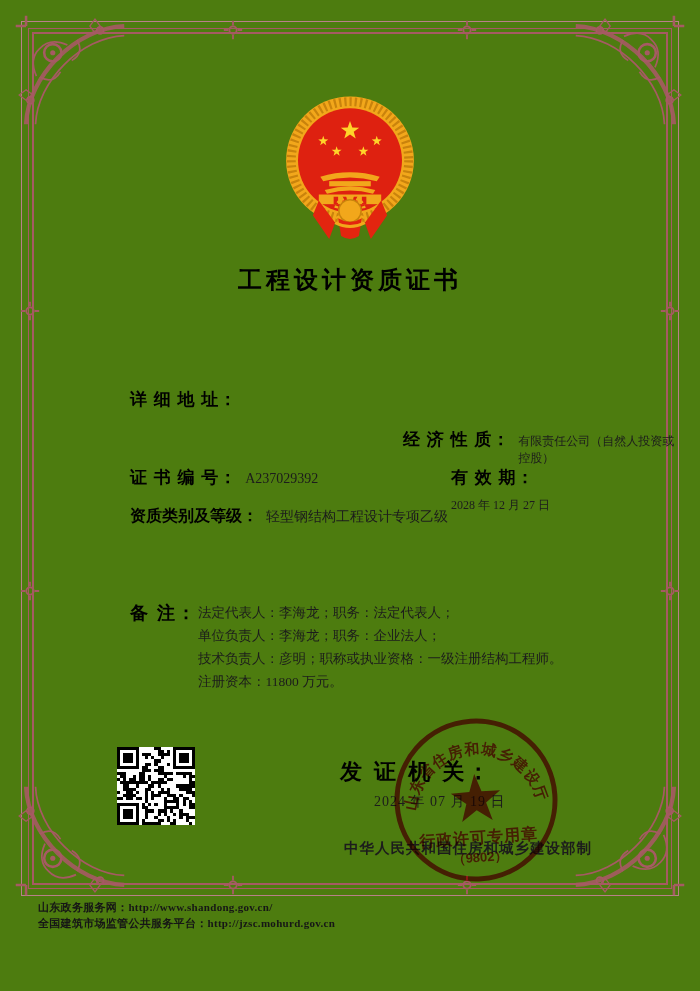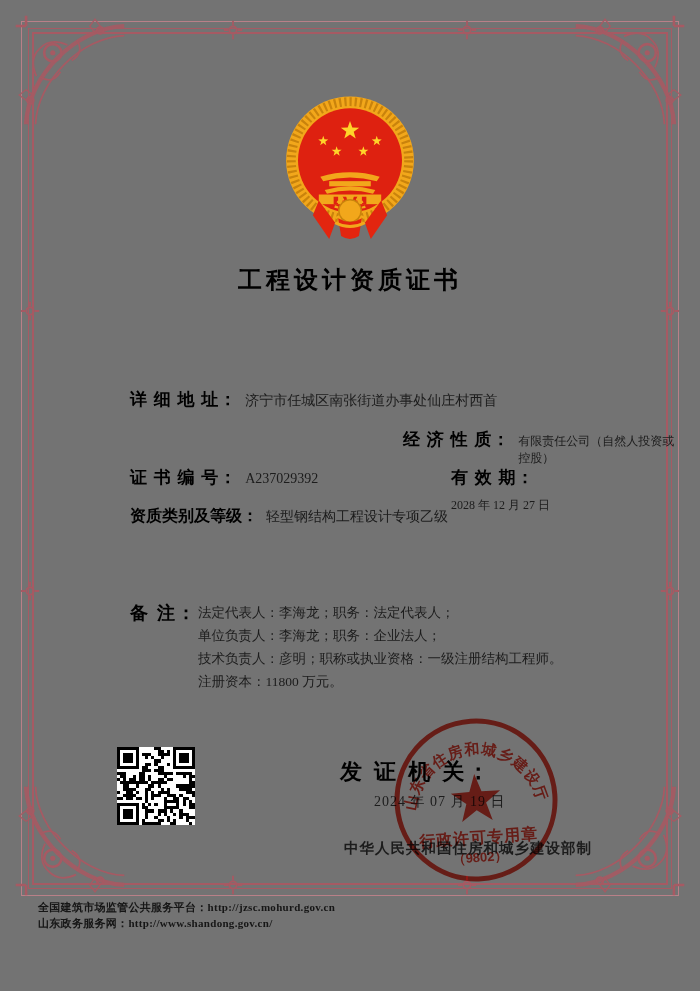--- a/index.html
+++ b/index.html
@@ -1,16 +1,16 @@
 <!DOCTYPE html>
 <html><head>
 <meta charset="utf-8">
 <style>
   html,body{margin:0;padding:0;background:#ffffff;}
-  .page{position:relative;width:700px;height:991px;background:#737373;overflow:hidden;
+  .page{position:relative;width:700px;height:991px;background:#4d7c0f;overflow:hidden;
         font-family:"Liberation Sans","DejaVu Sans",sans-serif;color:#111;}
   
   .frame-a{position:absolute;left:21px;right:21px;top:21px;bottom:95px;border:1px solid #b98088;pointer-events:none;}
   .frame-b{position:absolute;left:28px;right:28px;top:28px;bottom:102px;border:1px solid #a65a63;pointer-events:none;}
   .frame-c{position:absolute;left:32px;right:32px;top:32px;bottom:106px;border:2px solid #a65a63;pointer-events:none;}
   .corner{position:absolute;width:112px;height:112px;pointer-events:none;}
   .edge-orn{position:absolute;width:22px;height:22px;pointer-events:none;}
   
   .emblem{position:absolute;left:272px;top:92px;width:156px;height:156px;}
   
@@ -159,21 +159,20 @@
     </g>
     <path d="M80,176 Q100,186 120,176" fill="none" stroke="#f2a71b" stroke-width="4"></path>
   </svg>
 
   <div class="title">工程设计资质证书</div>
 
 
   <div class="row row-address">
     <span class="lbl">详 细 地 址：</span>
     <span class="gap8"></span>
-    <span class="val">济宁市任城区南张街道办事处仙庄村西首</span>
   </div>
 
 
   <div class="row row-economic">
     <span class="lbl">经 济 性 质：</span>
     <span class="gap8"></span>
     <span class="val econ-val">有限责任公司（自然人投资或控股）</span>
   </div>
 
   <div class="row row-certno">
@@ -437,17 +436,17 @@
     <circle cx="84" cy="84" r="79" fill="none" stroke="#e02a1c" stroke-width="5"></circle>
     <polygon fill="#e02a1c" points="84,58 90.1,75.6 108.7,76 93.9,87.2 99.3,105 84,94.4 68.7,105 74.1,87.2 59.3,76 77.9,75.6"></polygon>
     <text font-size="15" font-weight="bold" fill="#e02a1c" letter-spacing="1" text-anchor="middle" font-family="Liberation Sans, DejaVu Sans, sans-serif">
       <textPath href="#arcPath" startOffset="50%">山东省住房和城乡建设厅</textPath>
     </text>
     <text x="84" y="127" font-size="16" font-weight="bold" fill="#e02a1c" text-anchor="middle" letter-spacing="1" font-family="Liberation Sans, DejaVu Sans, sans-serif">行政许可专用章</text>
     <text x="84" y="146" font-size="13" font-weight="bold" fill="#e02a1c" text-anchor="middle" font-family="Liberation Sans, DejaVu Sans, sans-serif">（9802）</text>
   </svg>
 
   <div class="footer">
+    <div>山东政务服务网：http://www.shandong.gov.cn/</div>
     <div>全国建筑市场监管公共服务平台：http://jzsc.mohurd.gov.cn</div>
-    <div>山东政务服务网：http://www.shandong.gov.cn/</div>
   </div>
 
 </div>
 
 </body></html>

